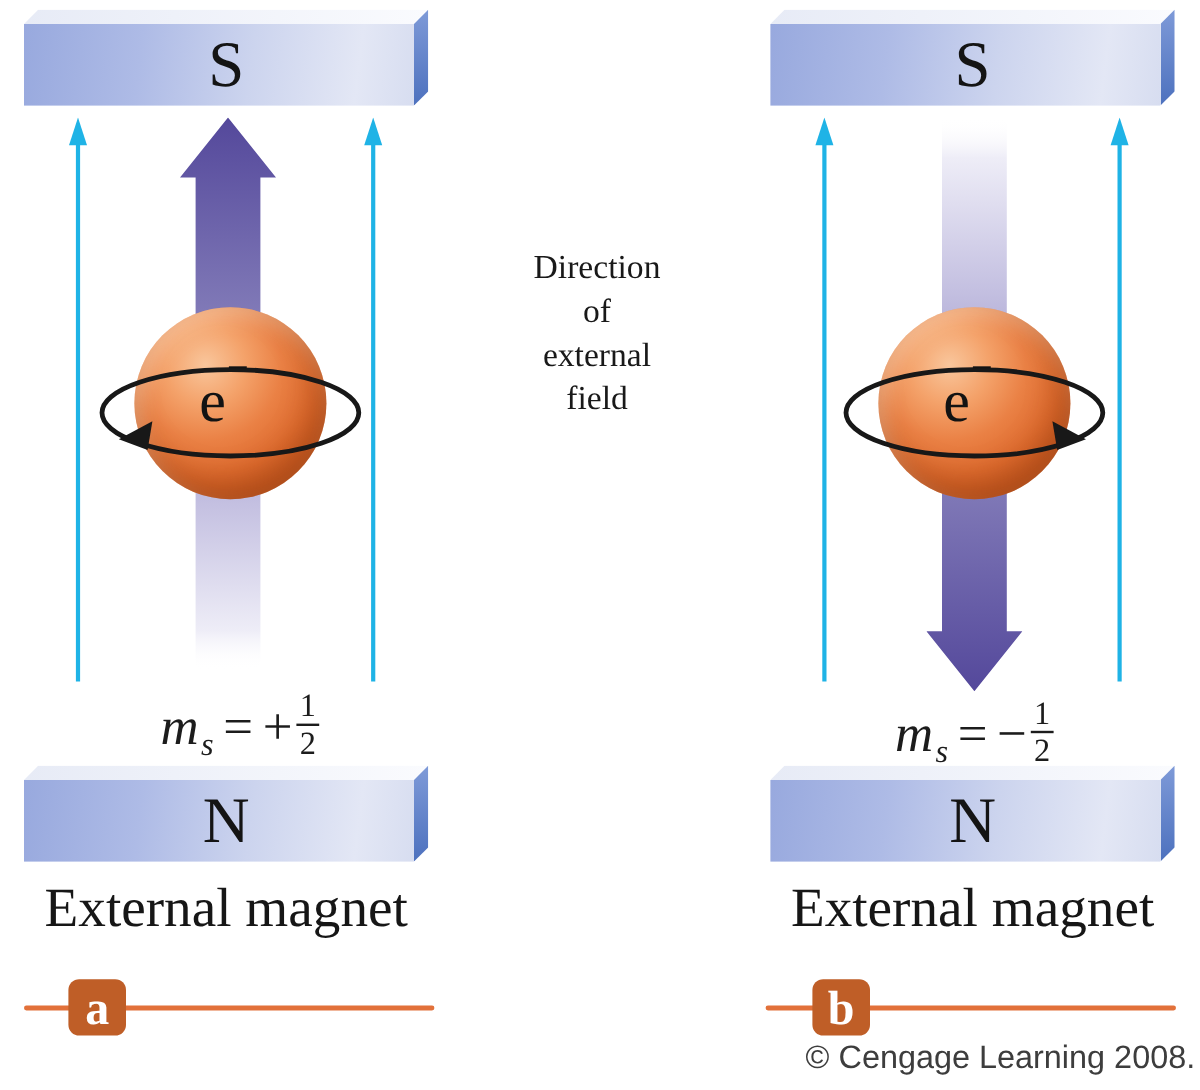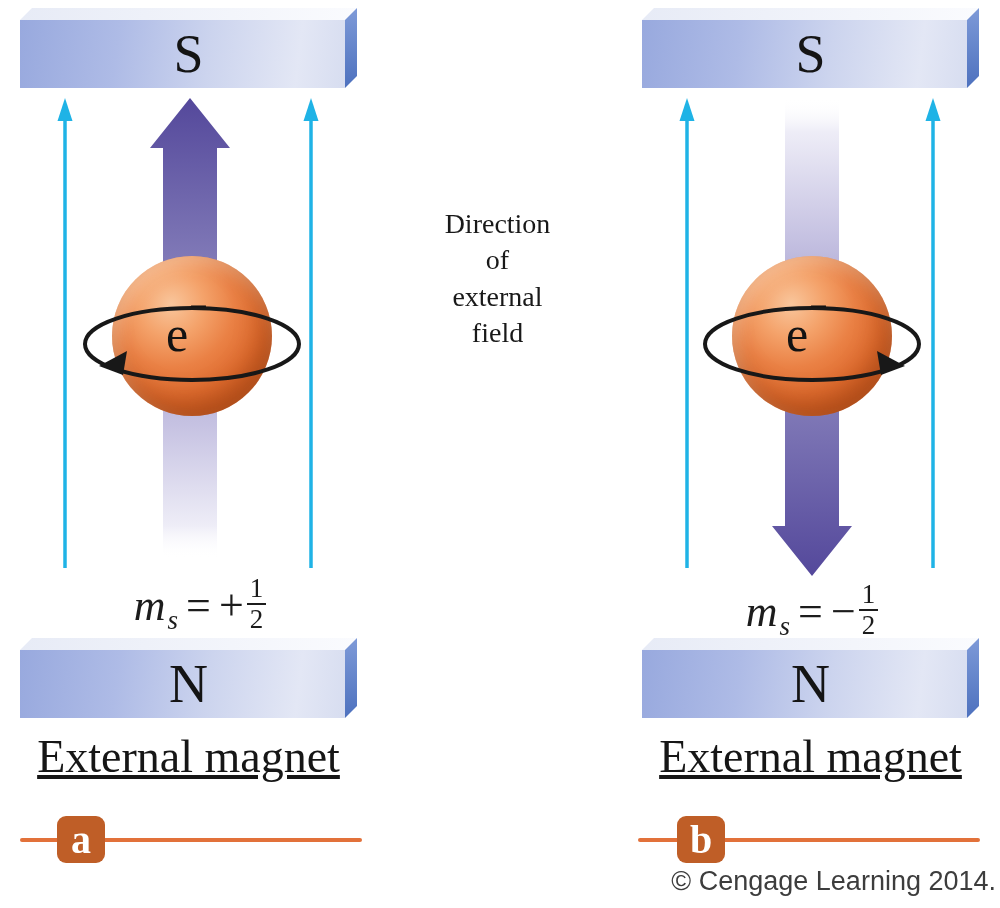--- a/index.html
+++ b/index.html
@@ -50,21 +50,21 @@
   .ms-rel { margin-right:8px; }
   .ms-sign{ margin-right:3px; }
   .frac { display:inline-flex; flex-direction:column; align-items:center; font-size:27px; line-height:1.08; transform:translateY(-2px); }
   .frac .den { border-top:2px solid #1c1c1c; padding:0 3px; }
   .frac .num { padding:0 3px; }
   
   .center-label {
     position:absolute; left:375px; top:206px; width:245px;
     text-align:center; font-size:28px; line-height:1.3; white-space:pre-line; color:#191919;
   }
-  .ext-caption { position:absolute; width:337px; text-align:center; font-size:46px; color:#161616;text-decoration:underline; }
+  .ext-caption { position:absolute; width:337px; text-align:center; font-size:46px; color:#161616; }
   
   .marker-row { position:absolute; width:342px; height:50px; }
   .marker-line { position:absolute; left:0; right:0; top:22px; height:4px; background:#e2713a; border-radius:2px; }
   .marker-box {
     position:absolute; top:0; width:48px; height:47px; background:#bf5e27; border-radius:9px;
     display:flex; align-items:center; justify-content:center;
     color:#ffffff; font-size:40px; font-weight:bold; line-height:1;
   }
   
   .copyright {
@@ -207,15 +207,15 @@
 
   <div class="ext-caption" style="left:642px; top:730px;">External magnet</div>
 
   <div class="marker-row" style="left:638px; top:816px;">
     <div class="marker-line"></div>
     <div class="marker-box" style="left:39px;">
       <span>b</span>
     </div>
   </div>
 
-  <div class="copyright">© Cengage Learning 2014.</div>
+  <div class="copyright">© Cengage Learning 2008.</div>
 
 </div>
 
 </body></html>

